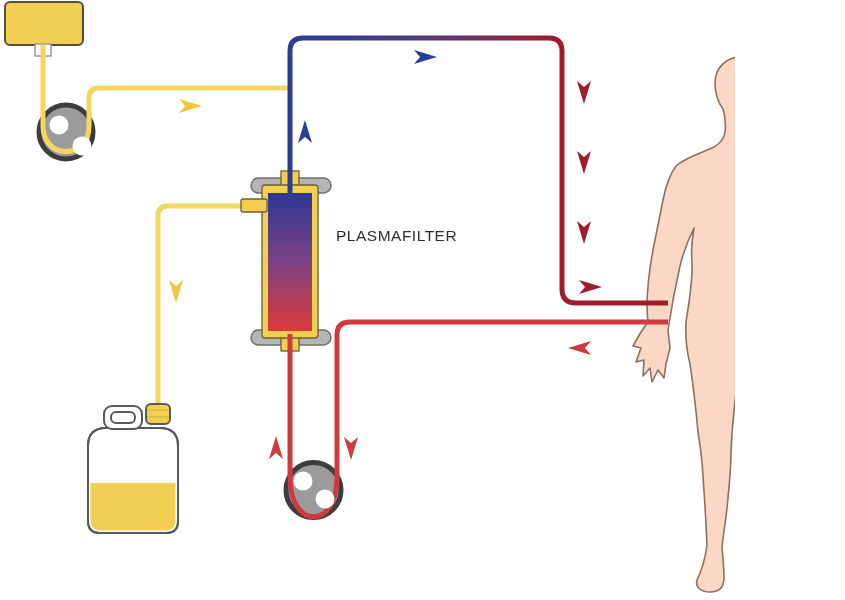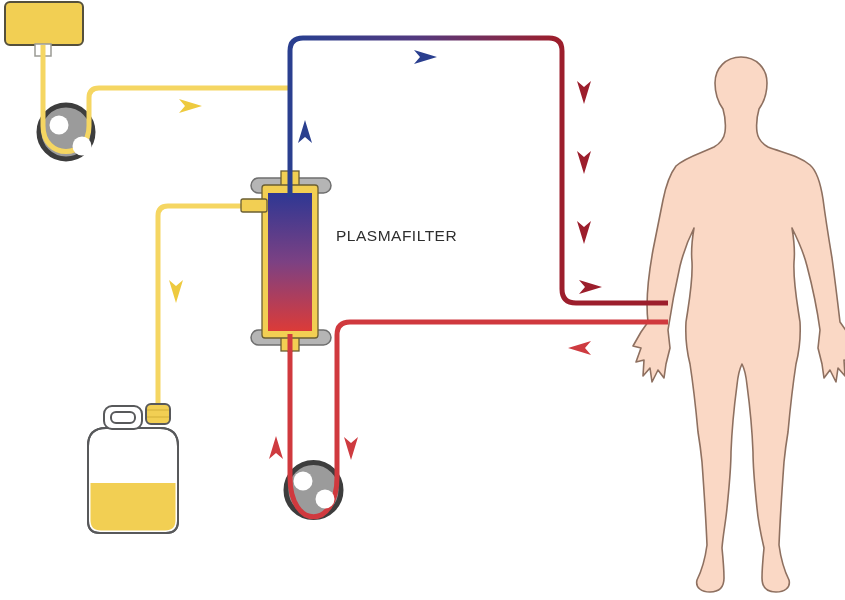--- a/index.html
+++ b/index.html
@@ -1,16 +1,16 @@
 <!DOCTYPE html>
 <html style="--background: #ffffff; --plasma-yellow: #F2CF53; --plasma-line-yellow: #F5D662; --arrow-yellow: #EECA3F; --bag-outline: #55503C; --blood-blue: #2A3F8F; --blood-dark-red: #9C1E2C; --blood-red: #D0393E; --arrow-red: #CE3B40; --filter-top: #2E3793; --filter-mid: #7C4183; --filter-bottom: #DC3B38; --casing-outline: #6B5F33; --cap-gray: #B5B5B5; --cap-outline: #6F6F6F; --pump-face: #9B9B9B; --pump-ring: #3D3D3D; --jug-outline: #58595B; --skin: #FAD8C5; --skin-outline: #8E7060; --label-color: #2E2E2E;"><head>
 <meta charset="utf-8">
 <style>
   html,body{margin:0;padding:0;background:#ffffff;font-family:"Liberation Sans",sans-serif;}
-  #stage{position:relative;width:845px;height:600px;background:var(--background,#fff);overflow:hidden;}
+  #stage{position:relative;width:735px;height:600px;background:var(--background,#fff);overflow:hidden;}
   svg{display:block;}
   .plasma-line{stroke:var(--plasma-line-yellow);stroke-width:5;fill:none;}
   .venous-line{stroke:var(--blood-red);stroke-width:5;fill:none;}
   .circuit-line{stroke-width:5;fill:none;}
   .bag{fill:var(--plasma-yellow);stroke:var(--bag-outline);stroke-width:2;}
   .bag-port{fill:#ffffff;stroke:#9a9a94;stroke-width:1.5;}
   .pump-body{fill:var(--pump-face);stroke:var(--pump-ring);stroke-width:5;}
   .pump-roller{fill:#ffffff;}
   .cap{fill:var(--cap-gray);stroke:var(--cap-outline);stroke-width:1.5;}
   .casing{fill:var(--plasma-yellow);stroke:var(--casing-outline);stroke-width:1.3;}

